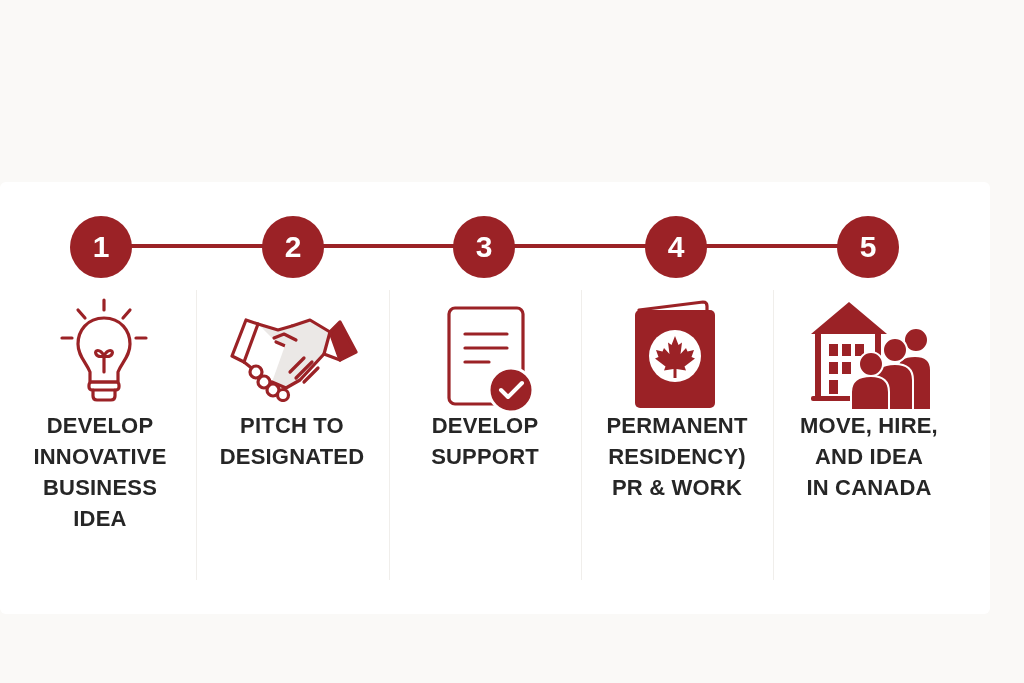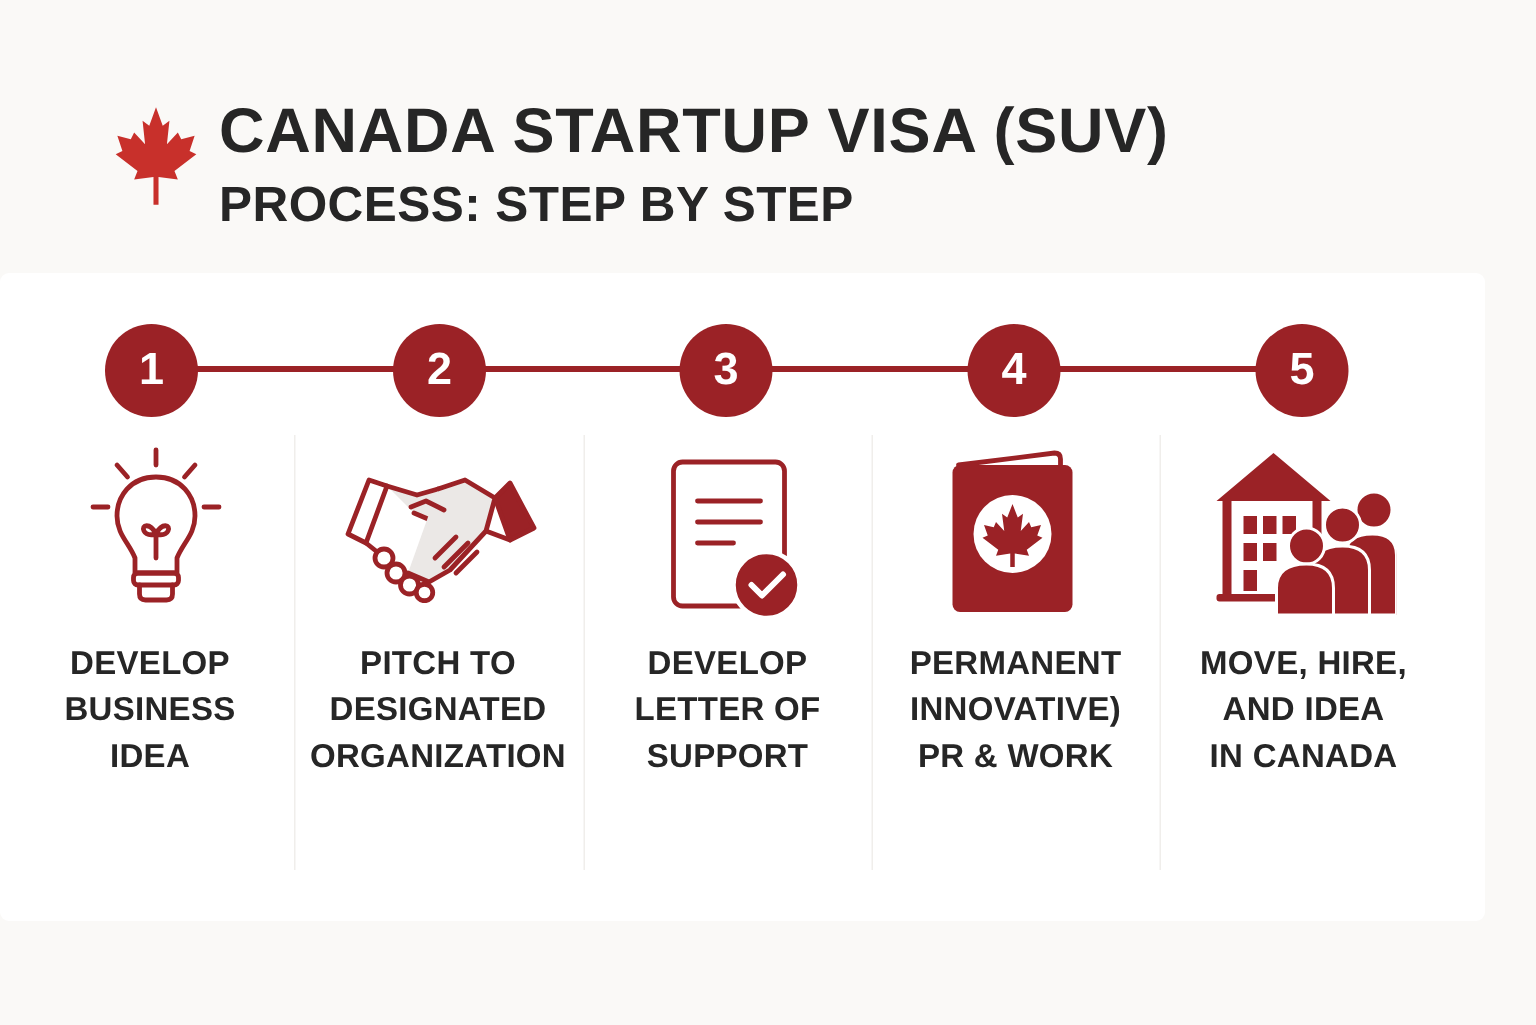--- a/index.html
+++ b/index.html
@@ -39,40 +39,31 @@
     .step-divider {
       position: absolute; top: 108px; left: 0; width: 1px; height: 290px; background: #f0eeeb;
     }
     .step-badge {
       position: absolute; top: 34px; width: 62px; height: 62px; border-radius: 50%;
       background: #9b2226; color: #ffffff; font-size: 30px; font-weight: 700;
       display: flex; align-items: center; justify-content: center;
     }
     .step-icon { position: absolute; top: 114px; }
     .step-label {
-      position: absolute; top: 244px; width: 192px; text-align: center;
+      position: absolute; top: 228px; width: 192px; text-align: center;
       font-size: 22px; font-weight: 700; color: #262626; line-height: 31px;
       letter-spacing: 0.2px;
     }
     .step-label span { display: block; white-space: nowrap; }
   </style>
 </head>
 <body>
 
 <div class="page">
 
-  <div class="header">
-    <svg class="leaf-logo" viewBox="0 0 100 120">
-      <path fill="#c8302b" d="M50 2 L58 24 L66 18 L63 46 L76 32 L80 40 L96 36 L90 54 L98 58 L72 78 L76 88 L53 85 L53 118 L47 118 L47 85 L24 88 L28 78 L2 58 L10 54 L4 36 L20 40 L24 32 L37 46 L34 18 L42 24 Z"></path>
-    </svg>
-    <div class="titles">
-      <div class="title-line1">CANADA STARTUP VISA (SUV)</div>
-      <div class="title-line2">PROCESS: STEP BY STEP</div>
-    </div>
-  </div>
 
   <div class="panel">
     <div class="timeline-line"></div>
 
     <div class="steps">
 
       <div class="step" style="left:4px;">
         <div class="step-badge" style="left:66px;">1</div>
         <svg class="step-icon" style="left:52px; width:96px; height:110px;" viewBox="0 0 96 110">
           <g fill="none" stroke="#9b2226" stroke-width="3.2" stroke-linecap="round" stroke-linejoin="round">
@@ -82,20 +73,21 @@
             <line x1="6" y1="42" x2="16" y2="42"></line>
             <line x1="80" y1="42" x2="90" y2="42"></line>
             <path d="M48 22 C31 22 22 35 22 48 C22 60 30 66 34 76 L34 86 L62 86 L62 76 C66 66 74 60 74 48 C74 35 65 22 48 22 Z"></path>
             <path d="M48 76 L48 60 M48 60 C44 52 38 54 40 58 C42 62 48 60 48 60 C48 60 54 62 56 58 C58 54 52 52 48 60"></path>
             <rect x="33" y="86" width="30" height="8" rx="3"></rect>
             <path d="M37 94 L37 100 Q37 104 41 104 L55 104 Q59 104 59 100 L59 94"></path>
           </g>
         </svg>
         <div class="step-label">
           <span>DEVELOP</span>
+          <span>INNOVATIVE</span>
           <span>BUSINESS</span>
           <span>IDEA</span>
         </div>
       </div>
 
       <div class="step" style="left:196px;">
         <div class="step-divider"></div>
         <div class="step-badge" style="left:66px;">2</div>
         <svg class="step-icon" style="left:34px; top:132px; width:128px; height:88px;" viewBox="0 0 128 88">
           <g stroke="#9b2226" stroke-width="3.2" stroke-linejoin="round" stroke-linecap="round">
@@ -109,54 +101,52 @@
             <circle cx="26" cy="58" r="6" fill="#ffffff"></circle>
             <circle cx="34" cy="68" r="6" fill="#ffffff"></circle>
             <circle cx="43" cy="76" r="6" fill="#ffffff"></circle>
             <circle cx="53" cy="81" r="5.5" fill="#ffffff"></circle>
             <path d="M74 44 L60 58 M82 48 L66 64 M88 54 L74 68" fill="none"></path>
           </g>
         </svg>
         <div class="step-label">
           <span>PITCH TO</span>
           <span>DESIGNATED</span>
-          <span>ORGANIZATION</span>
         </div>
       </div>
 
       <div class="step" style="left:389px;">
         <div class="step-divider"></div>
         <div class="step-badge" style="left:64px;">3</div>
         <svg class="step-icon" style="left:56px; top:122px; width:90px; height:110px;" viewBox="0 0 90 110">
           <rect x="4" y="4" width="74" height="96" rx="6" fill="none" stroke="#9b2226" stroke-width="3.2"></rect>
           <line x1="20" y1="30" x2="62" y2="30" stroke="#9b2226" stroke-width="3.2" stroke-linecap="round"></line>
           <line x1="20" y1="44" x2="62" y2="44" stroke="#9b2226" stroke-width="3.2" stroke-linecap="round"></line>
           <line x1="20" y1="58" x2="44" y2="58" stroke="#9b2226" stroke-width="3.2" stroke-linecap="round"></line>
           <circle cx="66" cy="86" r="22" fill="#9b2226" stroke="#ffffff" stroke-width="3"></circle>
           <path d="M56 86 L63 93 L77 79" fill="none" stroke="#ffffff" stroke-width="4" stroke-linecap="round" stroke-linejoin="round"></path>
         </svg>
         <div class="step-label">
           <span>DEVELOP</span>
-          <span>LETTER OF</span>
           <span>SUPPORT</span>
         </div>
       </div>
 
       <div class="step" style="left:581px;">
         <div class="step-divider"></div>
         <div class="step-badge" style="left:64px;">4</div>
         <svg class="step-icon" style="left:52px; top:118px; width:84px; height:110px;" viewBox="0 0 84 110">
           <path d="M6 10 L70 2 Q74 2 74 6 L74 10" fill="none" stroke="#9b2226" stroke-width="3.2" stroke-linecap="round"></path>
           <rect x="2" y="10" width="80" height="98" rx="5" fill="#9b2226"></rect>
           <circle cx="42" cy="56" r="26" fill="#ffffff"></circle>
           <path fill="#9b2226" d="M42 36 L45.5 45 L49 42.5 L47.5 54 L53 48 L54.5 51.5 L61 50 L58.5 57 L62 58.5 L51.5 66.5 L53 70.5 L43.5 69 L43.5 78 L40.5 78 L40.5 69 L31 70.5 L32.5 66.5 L22 58.5 L25.5 57 L23 50 L29.5 51.5 L31 48 L36.5 54 L35 42.5 L38.5 45 Z"></path>
         </svg>
         <div class="step-label">
           <span>PERMANENT</span>
-          <span>INNOVATIVE)</span>
+          <span>RESIDENCY)</span>
           <span>PR &amp; WORK</span>
         </div>
       </div>
 
       <div class="step" style="left:773px;">
         <div class="step-divider"></div>
         <div class="step-badge" style="left:64px;">5</div>
         <svg class="step-icon" style="left:36px; top:118px; width:122px; height:110px;" viewBox="0 0 122 110">
           <path d="M2 34 L40 2 L78 34 Z" fill="#9b2226"></path>
           <rect x="6" y="34" width="6" height="66" fill="#9b2226"></rect>

